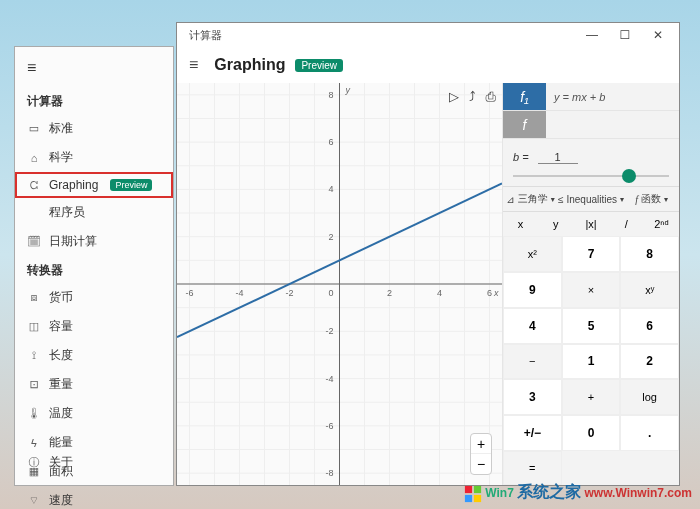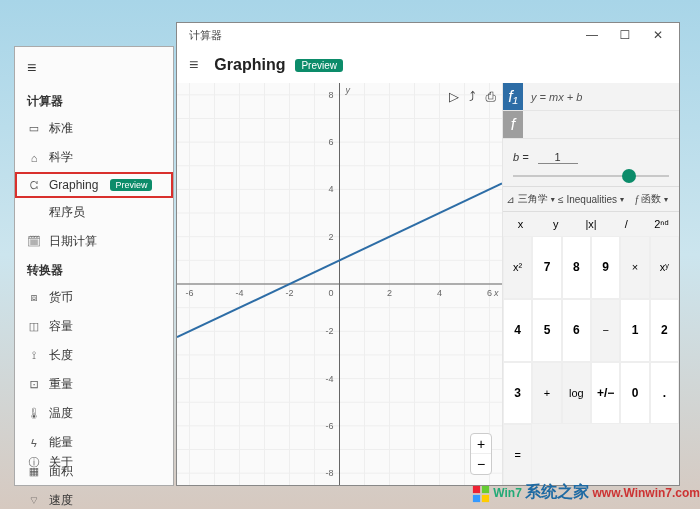--- a/index.html
+++ b/index.html
@@ -1,21 +1,21 @@
 <!DOCTYPE html>
 <html><head>
 <meta charset="utf-8">
 <style>
 * { box-sizing: border-box; margin: 0; padding: 0; font-family: "Segoe UI", "Microsoft YaHei", sans-serif; }
 body {
   width: 700px; height: 509px;
   background: linear-gradient(to bottom, #a8d5e8 0%, #cce5ee 50%, #d6c9c0 100%);
   position: relative; overflow: hidden;
 }
-.watermark { position: absolute; bottom: 6px; right: 0; font-size: 12px; color: #555; z-index: 50; margin-left: 40px; }
+.watermark { position: absolute; bottom: 6px; right: 8px; font-size: 12px; color: #555; z-index: 50; margin-left: 40px; }
 .watermark .cn { font-size: 16px; color: #1e6aa3; font-weight: bold; }
 .watermark .url { color: #cc3333; font-weight: bold; }
 .wmlogo { display:inline-block; vertical-align:middle; }
 
 
 .sideapp {
   position: absolute; left: 14px; top: 46px; width: 160px; height: 440px;
   background: #fbfbfb; border: 1px solid #aaa;
   font-size: 12px; color: #333;
 }
@@ -65,22 +65,22 @@
   border:1px solid #ccc; border-radius:4px; background:#fff;
   width:22px; font-size:14px; text-align:center;
 }
 .zoom div { height:20px; line-height:20px; border-bottom:1px solid #eee; }
 .zoom div:last-child { border-bottom:none; }
 
 
 .right-panel { width: 176px; background:#f3f3f3; display:flex; flex-direction:column; font-size:11px; }
 .eqrow { display:flex; align-items:center; height:28px; border-bottom:1px solid #e5e5e5; }
 .eqrow .fcell {
-  width:20px; height:100%; display:flex; align-items:center; justify-content:center;
-  color:#fff; font-style:italic; font-size:16px;
+  width:43px; height:100%; display:flex; align-items:center; justify-content:center;
+  color:#fff; font-style:italic; font-size:14px;
 }
 .eqrow .fcell.c1 { background:#2d6da6; }
 .eqrow .fcell.c2 { background:#9e9e9e; }
 .eqrow .txt { flex:1; padding-left:8px; color:#555; font-style:italic; }
 .eqrow.sep { height:6px; border:none; }
 
 .slider-block { padding:6px 10px 2px; }
 .slider-block .lbl { font-style:italic; color:#333; margin-bottom:4px; }
 .slider-block .val { display:inline-block; border-bottom:1px solid #888; min-width:40px; text-align:center; font-style:normal; margin-left:6px; }
 .slider {
@@ -92,21 +92,21 @@
   background:#0c8c6a;
 }
 
 .tabbar { display:flex; border-top:1px solid #ddd; border-bottom:1px solid #ddd; font-size:10px; color:#444; }
 .tabbar .tab { flex:1; text-align:center; padding:5px 0; display:flex; align-items:center; justify-content:center; gap:3px; }
 .tabbar .chev { font-size:8px; }
 .tabbar .fsym { font-style: italic; font-family: serif; }
 
 .speckeys { display:grid; grid-template-columns:repeat(5,1fr); text-align:center; font-size:11px; }
 .speckeys div { padding:6px 0; background:#f3f3f3; }
-.numpad { display:grid; grid-template-columns:repeat(6,1fr); text-align:center; font-size:12px; flex:1; }
+.numpad { display:grid; grid-template-columns:repeat(3,1fr); text-align:center; font-size:12px; flex:1; }
 .numpad div { border:1px solid #eee; padding:5px 0; display:flex; align-items:center; justify-content:center; }
 .numpad .op { background:#f3f3f3; font-size:11px; }
 .numpad .num { background:#ffffff; font-weight:600; }
 </style>
 </head>
 <body>
 
 <div class="sideapp">
   <div class="hamburger">≡</div>
   <h4>计算器</h4>

